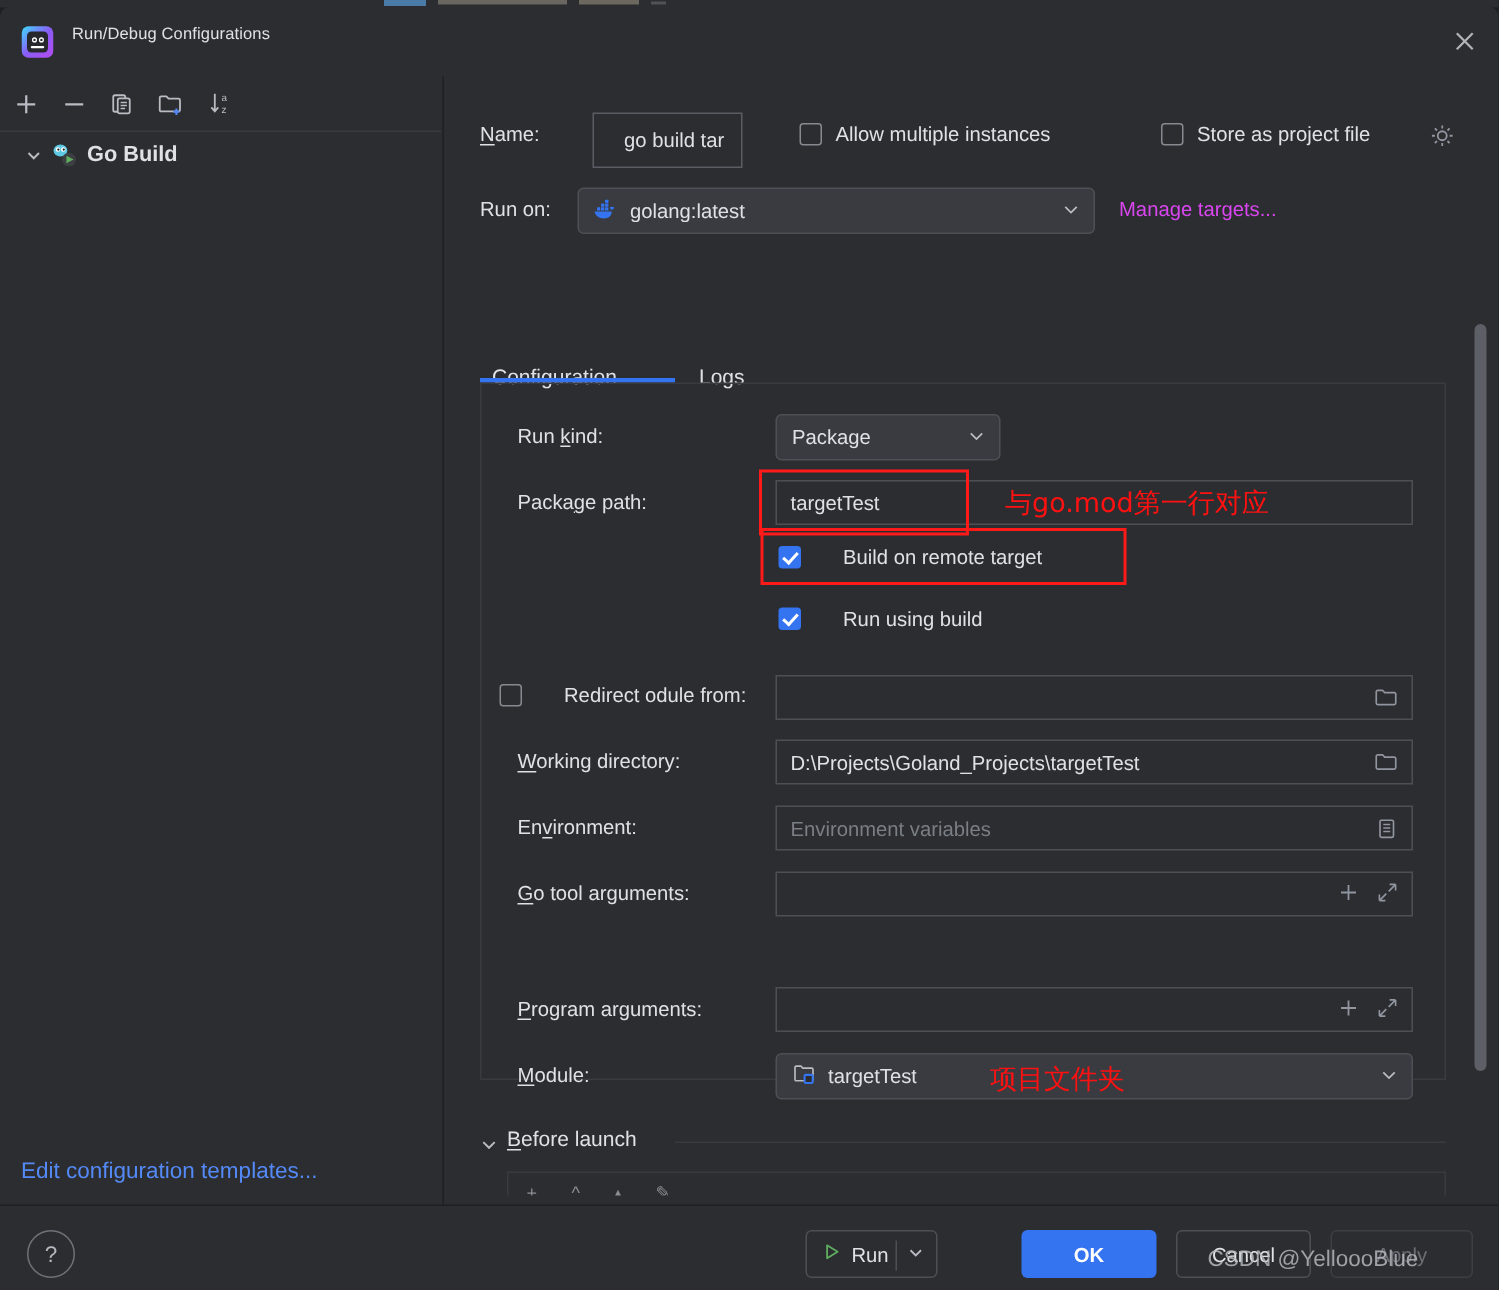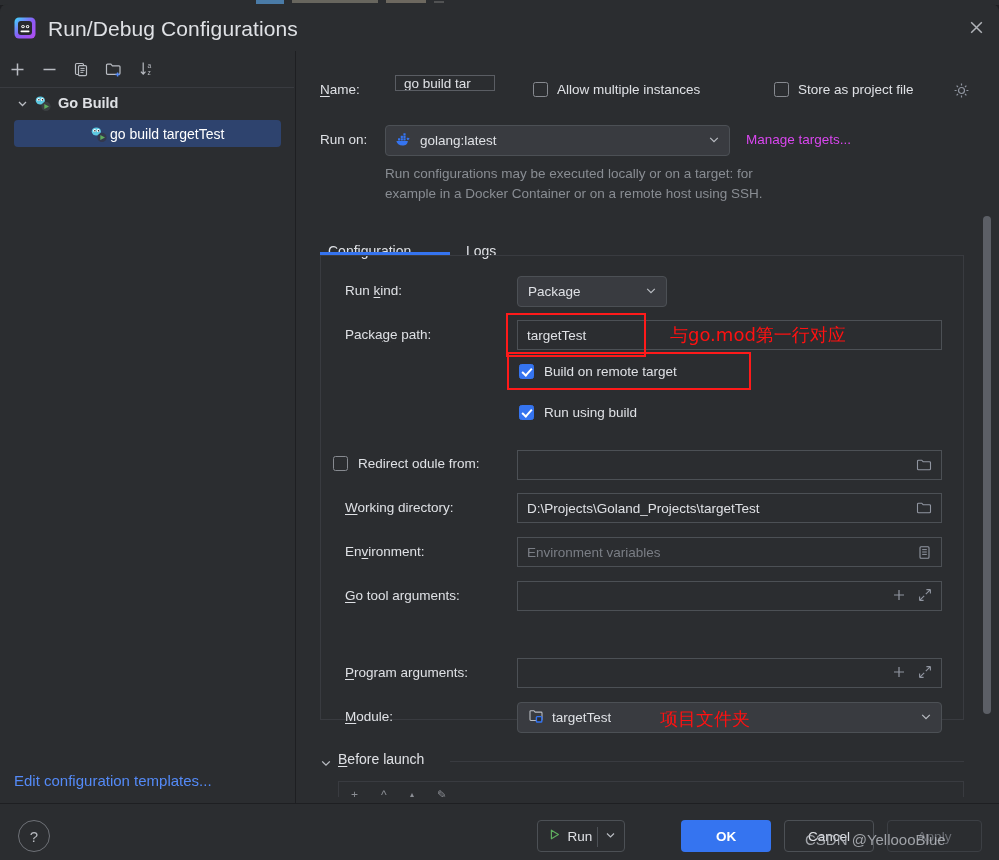--- a/index.html
+++ b/index.html
@@ -16,21 +16,21 @@
   .bg-sliver .b3{position:absolute;left:386px;top:0;width:40px;height:3px;background:#8a8274;opacity:.7;}
   .bg-sliver .b4{position:absolute;left:434px;top:1px;width:10px;height:2px;background:#6b6b6b;opacity:.6;}
 
   .dialog{
     position:absolute;left:0;top:4px;width:999px;height:856px;
     background:#2b2d30;border-radius:8px 8px 0 0;overflow:hidden;
   }
   
   .titlebar{position:absolute;left:0;top:0;width:999px;height:47px;background:#2b2d30;}
   .title-icon{position:absolute;left:14px;top:13px;width:22px;height:22px;}
-  .title-text{position:absolute;left:48px;top:13px;font-size:21px;color:#dfe1e5;letter-spacing:.1px;}
+  .title-text{position:absolute;left:48px;top:13px;font-size:11px;color:#dfe1e5;letter-spacing:.1px;}
   .close-btn{position:absolute;right:0px;top:0px;width:46px;height:47px;display:flex;align-items:center;justify-content:center;}
   .close-btn svg{opacity:.85;}
 
   
   .leftpanel{position:absolute;left:0;top:47px;width:295px;height:752px;background:#2b2d30;border-right:1px solid #1e1f22;}
   .lefttools{position:absolute;left:0;top:0;width:294px;height:36px;border-bottom:1px solid #393b40;}
   .tool{position:absolute;top:6px;width:24px;height:24px;display:flex;align-items:center;justify-content:center;}
   .t-add{left:5px;}.t-rem{left:37px;}.t-copy{left:69px;}.t-folder{left:102px;}.t-sort{left:136px;}
 
   .tree{position:absolute;left:0;top:37px;width:294px;}
@@ -44,21 +44,21 @@
 
   .edit-templates{position:absolute;left:14px;bottom:14px;color:#548af7;font-size:15px;}
 
   
   .rightpanel{position:absolute;left:296px;top:47px;width:703px;height:752px;background:#2b2d30;}
 
   .row-name{position:absolute;left:24px;top:24px;width:660px;height:32px;}
   .lbl{color:#dfe1e5;font-size:13.5px;}
   .u{text-decoration:underline;text-underline-offset:2px;}
   .name-label{position:absolute;left:0;top:7px;}
-  .name-field{position:absolute;left:75px;top:0px;width:100px;height:16px;background:#2b2d30;border:1px solid #5a5d63;box-sizing:border-box;display:flex;align-items:center;padding-left:8px;color:#dfe1e5;overflow:hidden;white-space:nowrap;}
+  .name-field{position:absolute;left:75px;top:0px;width:100px;height:37px;background:#2b2d30;border:1px solid #5a5d63;box-sizing:border-box;display:flex;align-items:center;padding-left:20px;color:#dfe1e5;overflow:hidden;white-space:nowrap;}
   .cbx{width:15px;height:15px;border:1.4px solid #878a90;border-radius:2.5px;box-sizing:border-box;background:transparent;display:inline-block;}
   .cbx.checked{background:#3574f0;border-color:#3574f0;position:relative;}
   .cbx.checked:after{content:"";position:absolute;left:4.3px;top:1.2px;width:4px;height:8px;border:solid #fff;border-width:0 2px 2px 0;transform:rotate(42deg);}
   .chk-row{position:absolute;display:flex;align-items:center;gap:9px;}
   .chk-allow{left:213px;top:7px;}
   .chk-store{left:454px;top:7px;}
   .gear{position:absolute;left:633px;top:7px;}
 
   .row-runon{position:absolute;left:24px;top:74px;width:660px;height:32px;}
   .runon-label{position:absolute;left:0;top:7px;}
@@ -83,21 +83,21 @@
   .ipt{position:absolute;background:#2b2d30;border:1px solid #4c5055;box-sizing:border-box;height:30px;display:flex;align-items:center;padding-left:9px;color:#dfe1e5;font-size:13.5px;}
   .ipt .ph{color:#7a7e85;}
   .ipt .ricons{position:absolute;right:9px;top:0;height:100%;display:flex;align-items:center;gap:12px;}
 
   .kind-combo{position:absolute;left:196px;top:0;width:150px;height:31px;padding-left:10px;}
 
   .pkg-ipt{left:196px;top:0;width:425px;}
   .redbox{position:absolute;border:2.2px solid #ff1a1a;box-sizing:border-box;}
   .cn-ann{position:absolute;color:#ff1111;font-size:18px;font-family:"DejaVu Sans","Liberation Sans",sans-serif;white-space:nowrap;}
 
-  .inline-chk{position:absolute;display:flex;align-items:center;gap:10px;}
+  .inline-chk{position:absolute;display:flex;align-items:center;gap:28px;}
 
   .wd-ipt{left:196px;top:0;width:425px;}
   .env-ipt{left:196px;top:0;width:425px;}
   .args-ipt{left:196px;top:0;width:425px;}
   .mod-combo{position:absolute;left:196px;top:0;width:425px;height:31px;padding-left:10px;gap:7px;}
 
   .before{position:absolute;left:24px;top:700px;width:644px;height:45px;}
   .before-chev{position:absolute;left:0;top:6px;}
   .before-lbl{position:absolute;left:18px;top:0;font-size:14px;color:#dfe1e5;}
   .before-line{position:absolute;left:130px;top:10px;right:0;height:1px;background:#393b40;}
@@ -206,34 +206,20 @@
               <circle cx="8.2" cy="5.6" r="1.5" fill="#fff"></circle>
             <circle cx="4.9" cy="5.7" r="0.75" fill="#1b1b1b"></circle>
               <circle cx="8.5" cy="5.7" r="0.75" fill="#1b1b1b"></circle>
             <path d="M8.5 9.5h7.2v7.2z" fill="#499c54" opacity="0"></path>
             <circle cx="12" cy="12.4" r="4.6" fill="#3b3f42"></circle>
             <path d="M10.3 9.9 L15 12.4 L10.3 14.9 Z" fill="#5fad5f"></path>
           </svg>
         </span>
         <span class="glabel">Go Build</span>
       </div>
-      <div class="tree-item">
-        <span class="iicon">
-          <svg width="18" height="18" viewBox="0 0 18 18">
-            <ellipse cx="6.3" cy="6.4" rx="4.6" ry="4" fill="#5dc9e2"></ellipse>
-            <circle cx="4.6" cy="5.6" r="1.5" fill="#fff"></circle>
-              <circle cx="8.2" cy="5.6" r="1.5" fill="#fff"></circle>
-            <circle cx="4.9" cy="5.7" r="0.75" fill="#1b1b1b"></circle>
-              <circle cx="8.5" cy="5.7" r="0.75" fill="#1b1b1b"></circle>
-            <circle cx="12" cy="12.4" r="4.6" fill="#33384d"></circle>
-            <path d="M10.3 9.9 L15 12.4 L10.3 14.9 Z" fill="#5fad5f"></path>
-          </svg>
-        </span>
-        <span class="ilabel">go build targetTest</span>
-      </div>
     </div>
 
     <a class="edit-templates">Edit configuration templates...</a>
   </div>
 
   <div class="rightpanel">
 
     <div class="row-name">
       <span class="lbl name-label"><span class="u">N</span>ame:</span>
       <div class="name-field">go build tar</div>
@@ -275,24 +261,20 @@
         <span class="cv">golang:latest</span>
         <span class="carr">
           <svg width="12" height="12" viewBox="0 0 12 12">
               <path d="M2.2 4.4 L6 8.2 L9.8 4.4" stroke="#b9bcc2" stroke-width="1.2" fill="none"></path>
             </svg>
         </span>
       </div>
       <a class="manage">Manage targets...</a>
     </div>
 
-    <div class="hint">
-      <div>Run configurations may be executed locally or on a target: for</div>
-      <div>example in a Docker Container or on a remote host using SSH.</div>
-    </div>
 
     <div class="tabs">
       <div class="tab tab-config">Configuration</div>
       <div class="tab tab-logs">Logs</div>
       <div class="tab-underline"></div>
     </div>
 
     <div class="configbox">
 
       <div class="frow" style="top:20px;width:644px;">

